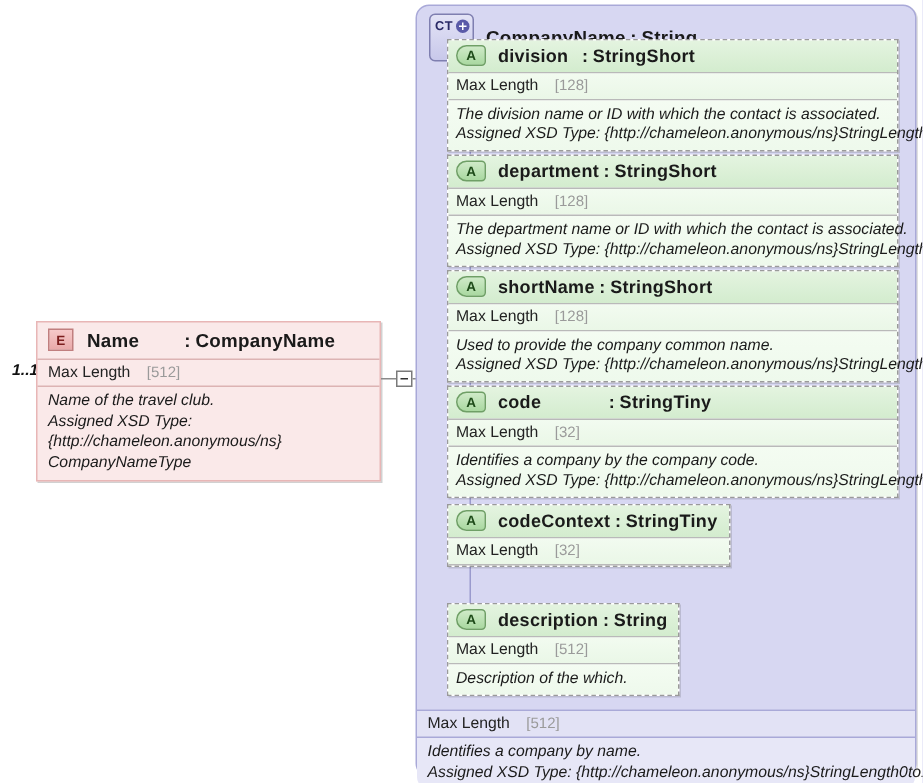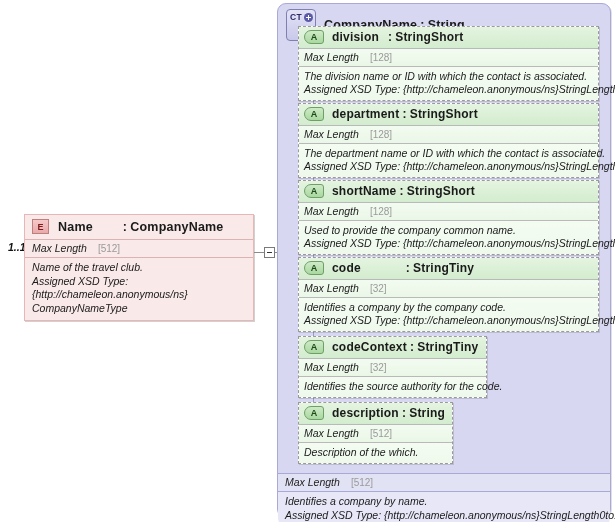--- a/index.html
+++ b/index.html
@@ -38,21 +38,21 @@
     box-sizing:border-box;
   }
   .elem-name{font-size:12.5px;font-weight:bold;color:#1a1a1a;letter-spacing:.2px;}
   .elem-sep{display:inline-block;width:30px;}
   .elem-type{font-size:12.5px;font-weight:bold;color:#1a1a1a;letter-spacing:.2px;}
   .facet-row{
     padding:2px 6px 3px 7px;
     border-bottom:1px solid #dcb3b3;
     white-space:nowrap;
   }
-  .facet-label{font-style:italic;font-size:10.5px;color:#222;}
+  .facet-label{font-size:10.5px;color:#222;}
   .facet-val{color:#9a9a9a;font-size:10px;margin-left:11px;text-align:center;}
   .doc-row{
     padding:3px 6px 5px 7px;
     font-style:italic;font-size:10.5px;line-height:13.5px;color:#1a1a1a;
   }
 
   .cardinality{
     position:absolute;left:8px;top:241px;
     font-size:10.5px;font-style:italic;font-weight:bold;color:#111;
   }
@@ -286,23 +286,20 @@
   <div class="attr-box" style="left:298px;top:336px;width:189px;">
     <div class="attr-head">
       <div class="badge-a">A</div>
       <span class="attr-name">codeContext</span>&nbsp;
       <span class="attr-type">:</span>&nbsp;
       <span class="attr-type">StringTiny</span>
     </div>
     <div class="attr-facet">
       <span class="facet-label">Max Length</span><span class="facet-val">[32]</span>
     </div>
-    <div class="attr-doc">
-      <div class="nowrap">Identifies the source authority for the code.</div>
-    </div>
   </div>
 
   <div class="attr-box" style="left:298px;top:402px;width:155px;">
     <div class="attr-head">
       <div class="badge-a">A</div>
       <span class="attr-name">description</span>&nbsp;
       <span class="attr-type">:</span>&nbsp;
       <span class="attr-type">String</span>
     </div>
     <div class="attr-facet">

